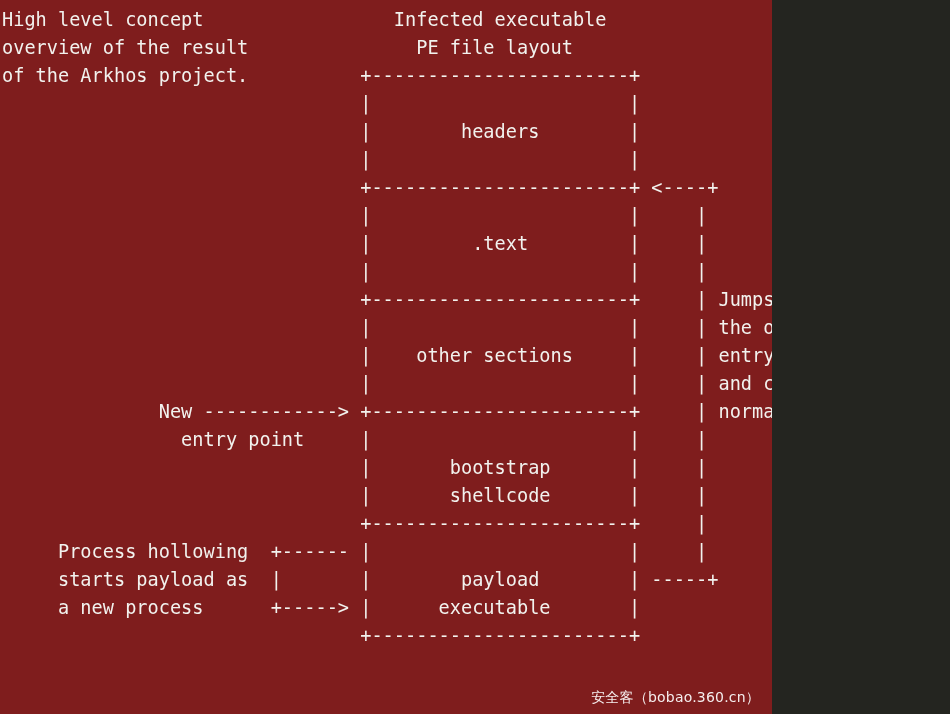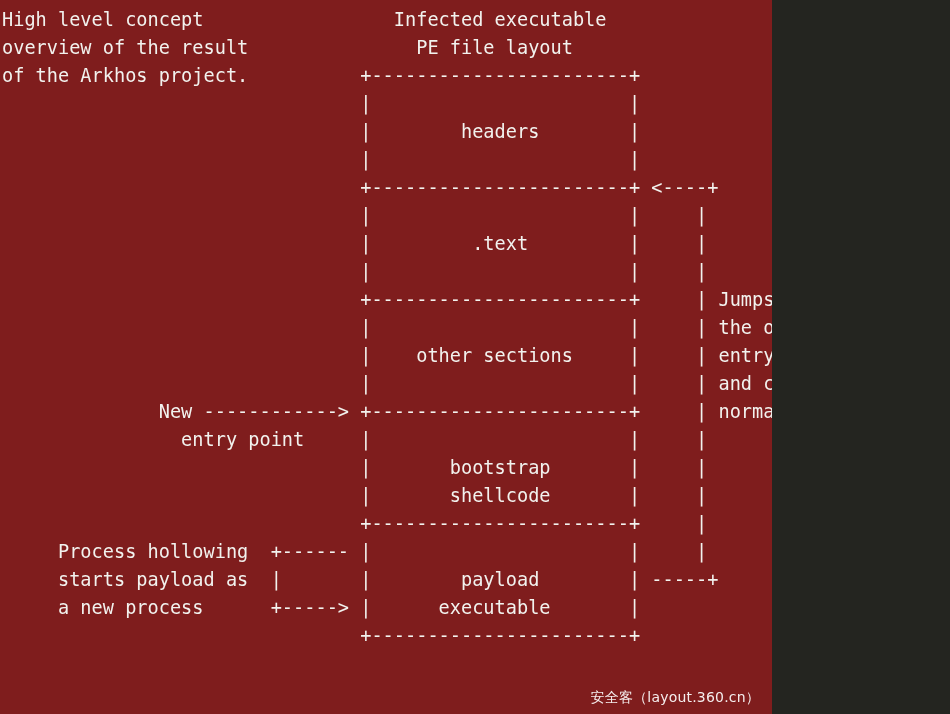--- a/index.html
+++ b/index.html
@@ -67,15 +67,15 @@
                                 |       bootstrap       |     |
                                 |       shellcode       |     |
                                 +-----------------------+     |
      Process hollowing  +------ |                       |     |
      starts payload as  |       |        payload        | -----+
      a new process      +-----&gt; |      executable       |
                                 +-----------------------+
 
 </pre>
 
-  <div class="watermark">安全客（layout.360.cn）</div>
+  <div class="watermark">安全客（bobao.360.cn）</div>
 
 </div>
 
 </body></html>

